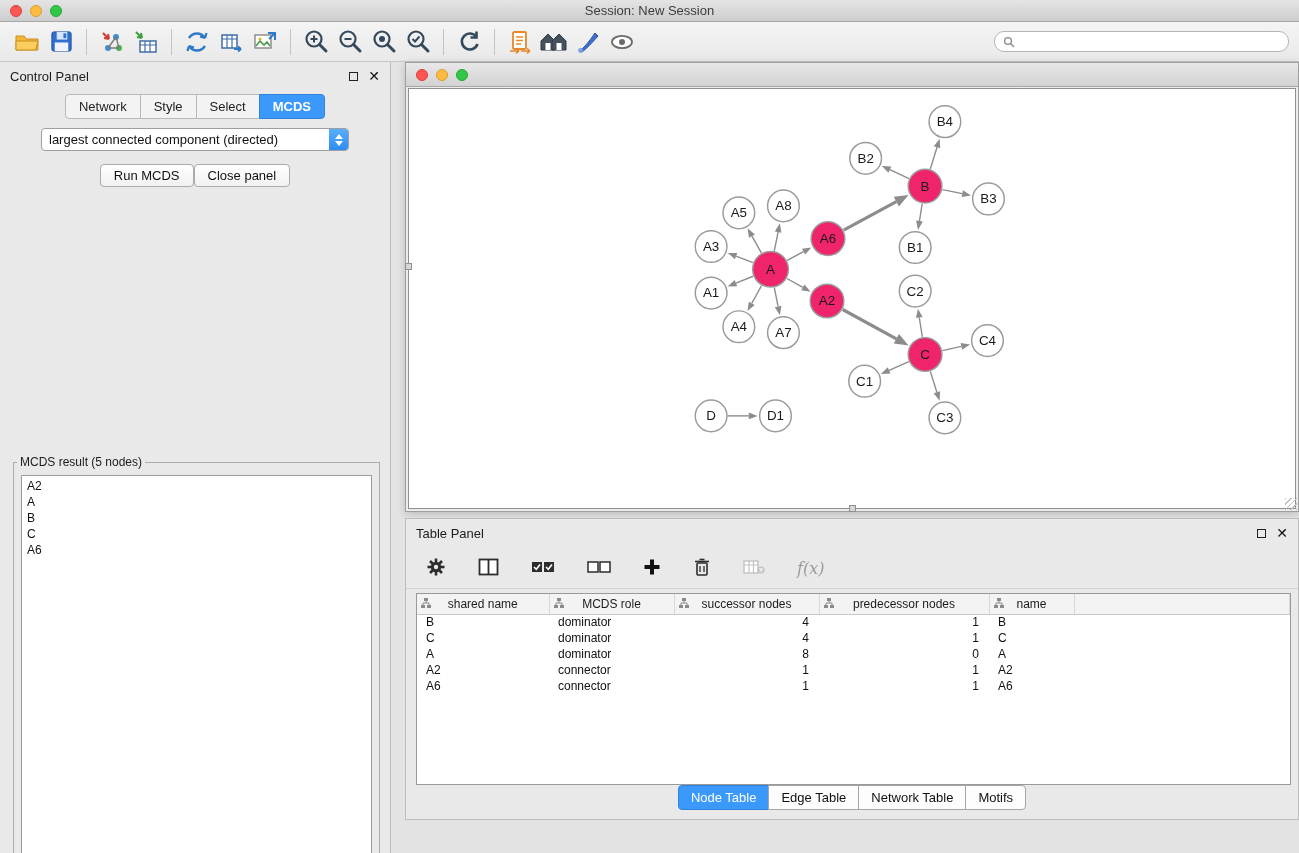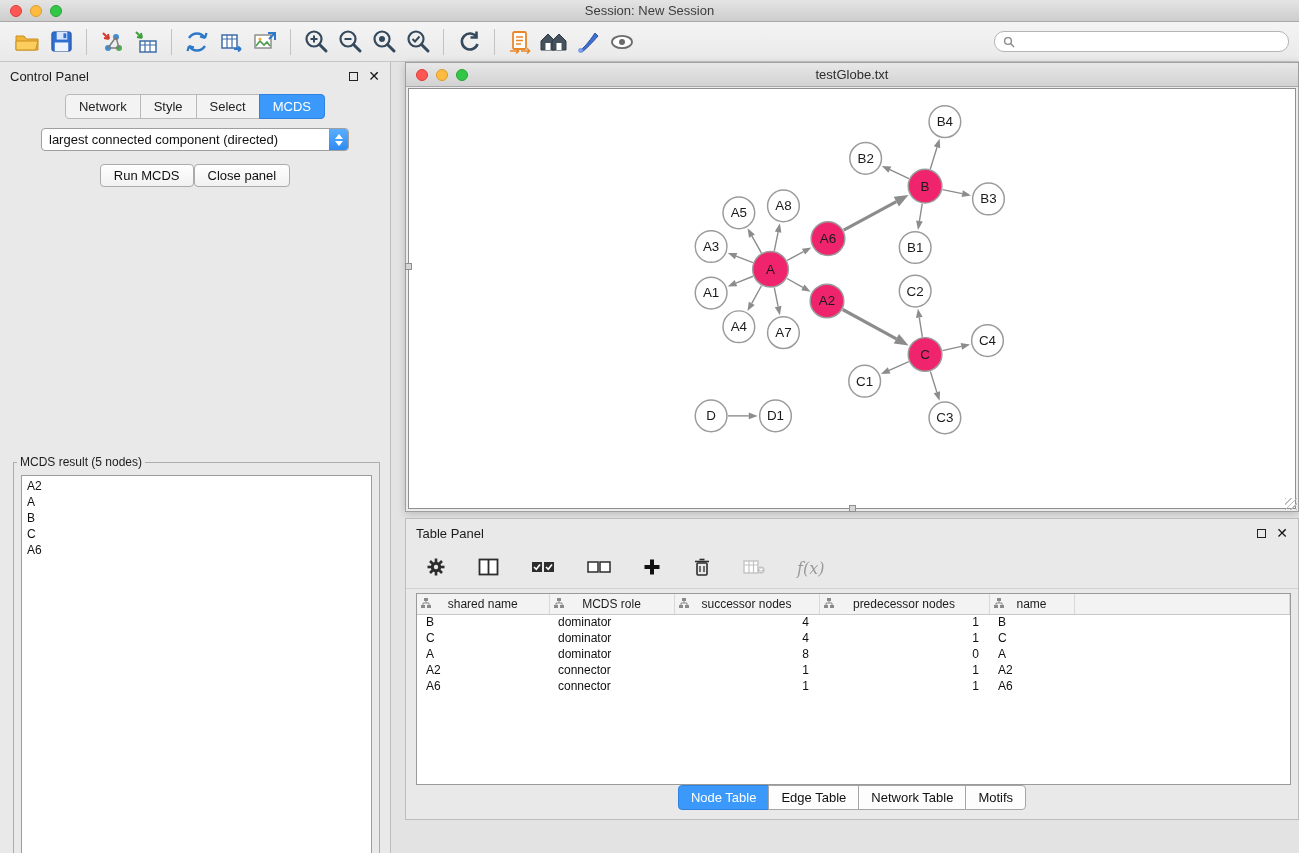--- a/index.html
+++ b/index.html
@@ -34,21 +34,21 @@
                    border-right:1px solid #bdbdbd; }
   .panel-header { height:28px; display:flex; align-items:center; padding:0 10px; }
   .panel-header .ptitle { font-size:13px; color:#1c1c1c; }
   .panel-header .pbtns { margin-left:auto; display:flex; align-items:center; gap:10px; }
   .float-box { width:9px; height:9px; border:1.5px solid #222; display:inline-block; }
   .close-x { font-size:14px; font-weight:bold; color:#111; line-height:1; }
 
   .cp-tabs { display:flex; justify-content:center; margin-top:4px; }
   .cp-tab { padding:4px 13px; font-size:13px; background:#f3f3f3; border:1px solid #b9b9b9; margin-left:-1px; color:#222; }
   .cp-tab:first-child { border-radius:4px 0 0 4px; margin-left:0; }
-  .cp-tab:last-child { border-radius:0 4px 4px 0; }
+  .cp-tab:last-child { border-radius:0 4px 4px 0;font-weight:bold; }
   .cp-tab.selected { background:#3b99fc; border-color:#2f82dd; color:#fff; }
 
   .opt-label { text-align:center; margin-top:24px; font-size:13px; color:#1c1c1c; }
   .combo { width:308px; height:23px; margin:9px auto 0; display:flex; border:1px solid #9f9f9f; border-radius:4px;
            background:#fff; overflow:hidden; }
   .combo .combo-text { flex:1; font-size:13px; padding:3px 7px; white-space:nowrap; overflow:hidden; color:#111; }
   .combo .stepper { width:19px; background:linear-gradient(#5aaefe,#2e8bf2); display:flex; flex-direction:column;
                     align-items:center; justify-content:center; gap:2px; }
   .stepper .tri-up { width:0; height:0; border-left:4px solid transparent; border-right:4px solid transparent; border-bottom:5px solid #fff; }
   .stepper .tri-down { width:0; height:0; border-left:4px solid transparent; border-right:4px solid transparent; border-top:5px solid #fff; }
@@ -288,21 +288,20 @@
     </fieldset>
   </div>
 
   <div class="network-window">
     <div class="inner-titlebar">
       <div class="lights">
         <span class="light red"></span>
         <span class="light yellow"></span>
         <span class="light green"></span>
       </div>
-      <div class="title">testGlobe.txt</div>
     </div>
     <div class="net-canvas">
       <svg id="graph-svg" viewBox="0 0 890 423" preserveAspectRatio="xMinYMin meet">
           <line x1="355.6988396225549" y1="165.43230807767586" x2="346.21743843110625" y2="148.543562205408" stroke="#8c8c8c" stroke-width="1.4"></line>
           <polygon points="341.8116256207375,140.69570813693866 349.1821833014169,146.87914403260203 343.2526935607956,150.20798037821396" fill="#8c8c8c"></polygon>
           <line x1="368.782138561512" y1="163.38024092794097" x2="372.62538204416717" y2="144.45965762871546" stroke="#8c8c8c" stroke-width="1.4"></line>
           <polygon points="374.4169213627781,135.63977175247697 375.9573389307462,145.1364613713018 369.29342515758816,143.78285388612912" fill="#8c8c8c"></polygon>
           <line x1="347.25882377126106" y1="175.19921577898342" x2="330.21114516715534" y2="168.66427231407621" stroke="#8c8c8c" stroke-width="1.4"></line>
           <polygon points="321.8074301114369,165.44284820938415 331.4281276067057,165.48953551524926 328.994162727605,171.83900911290317" fill="#8c8c8c"></polygon>
           <line x1="347.35894287318007" y1="189.05642285072798" x2="330.068870653902" y2="195.9724517384392" stroke="#8c8c8c" stroke-width="1.4"></line>

